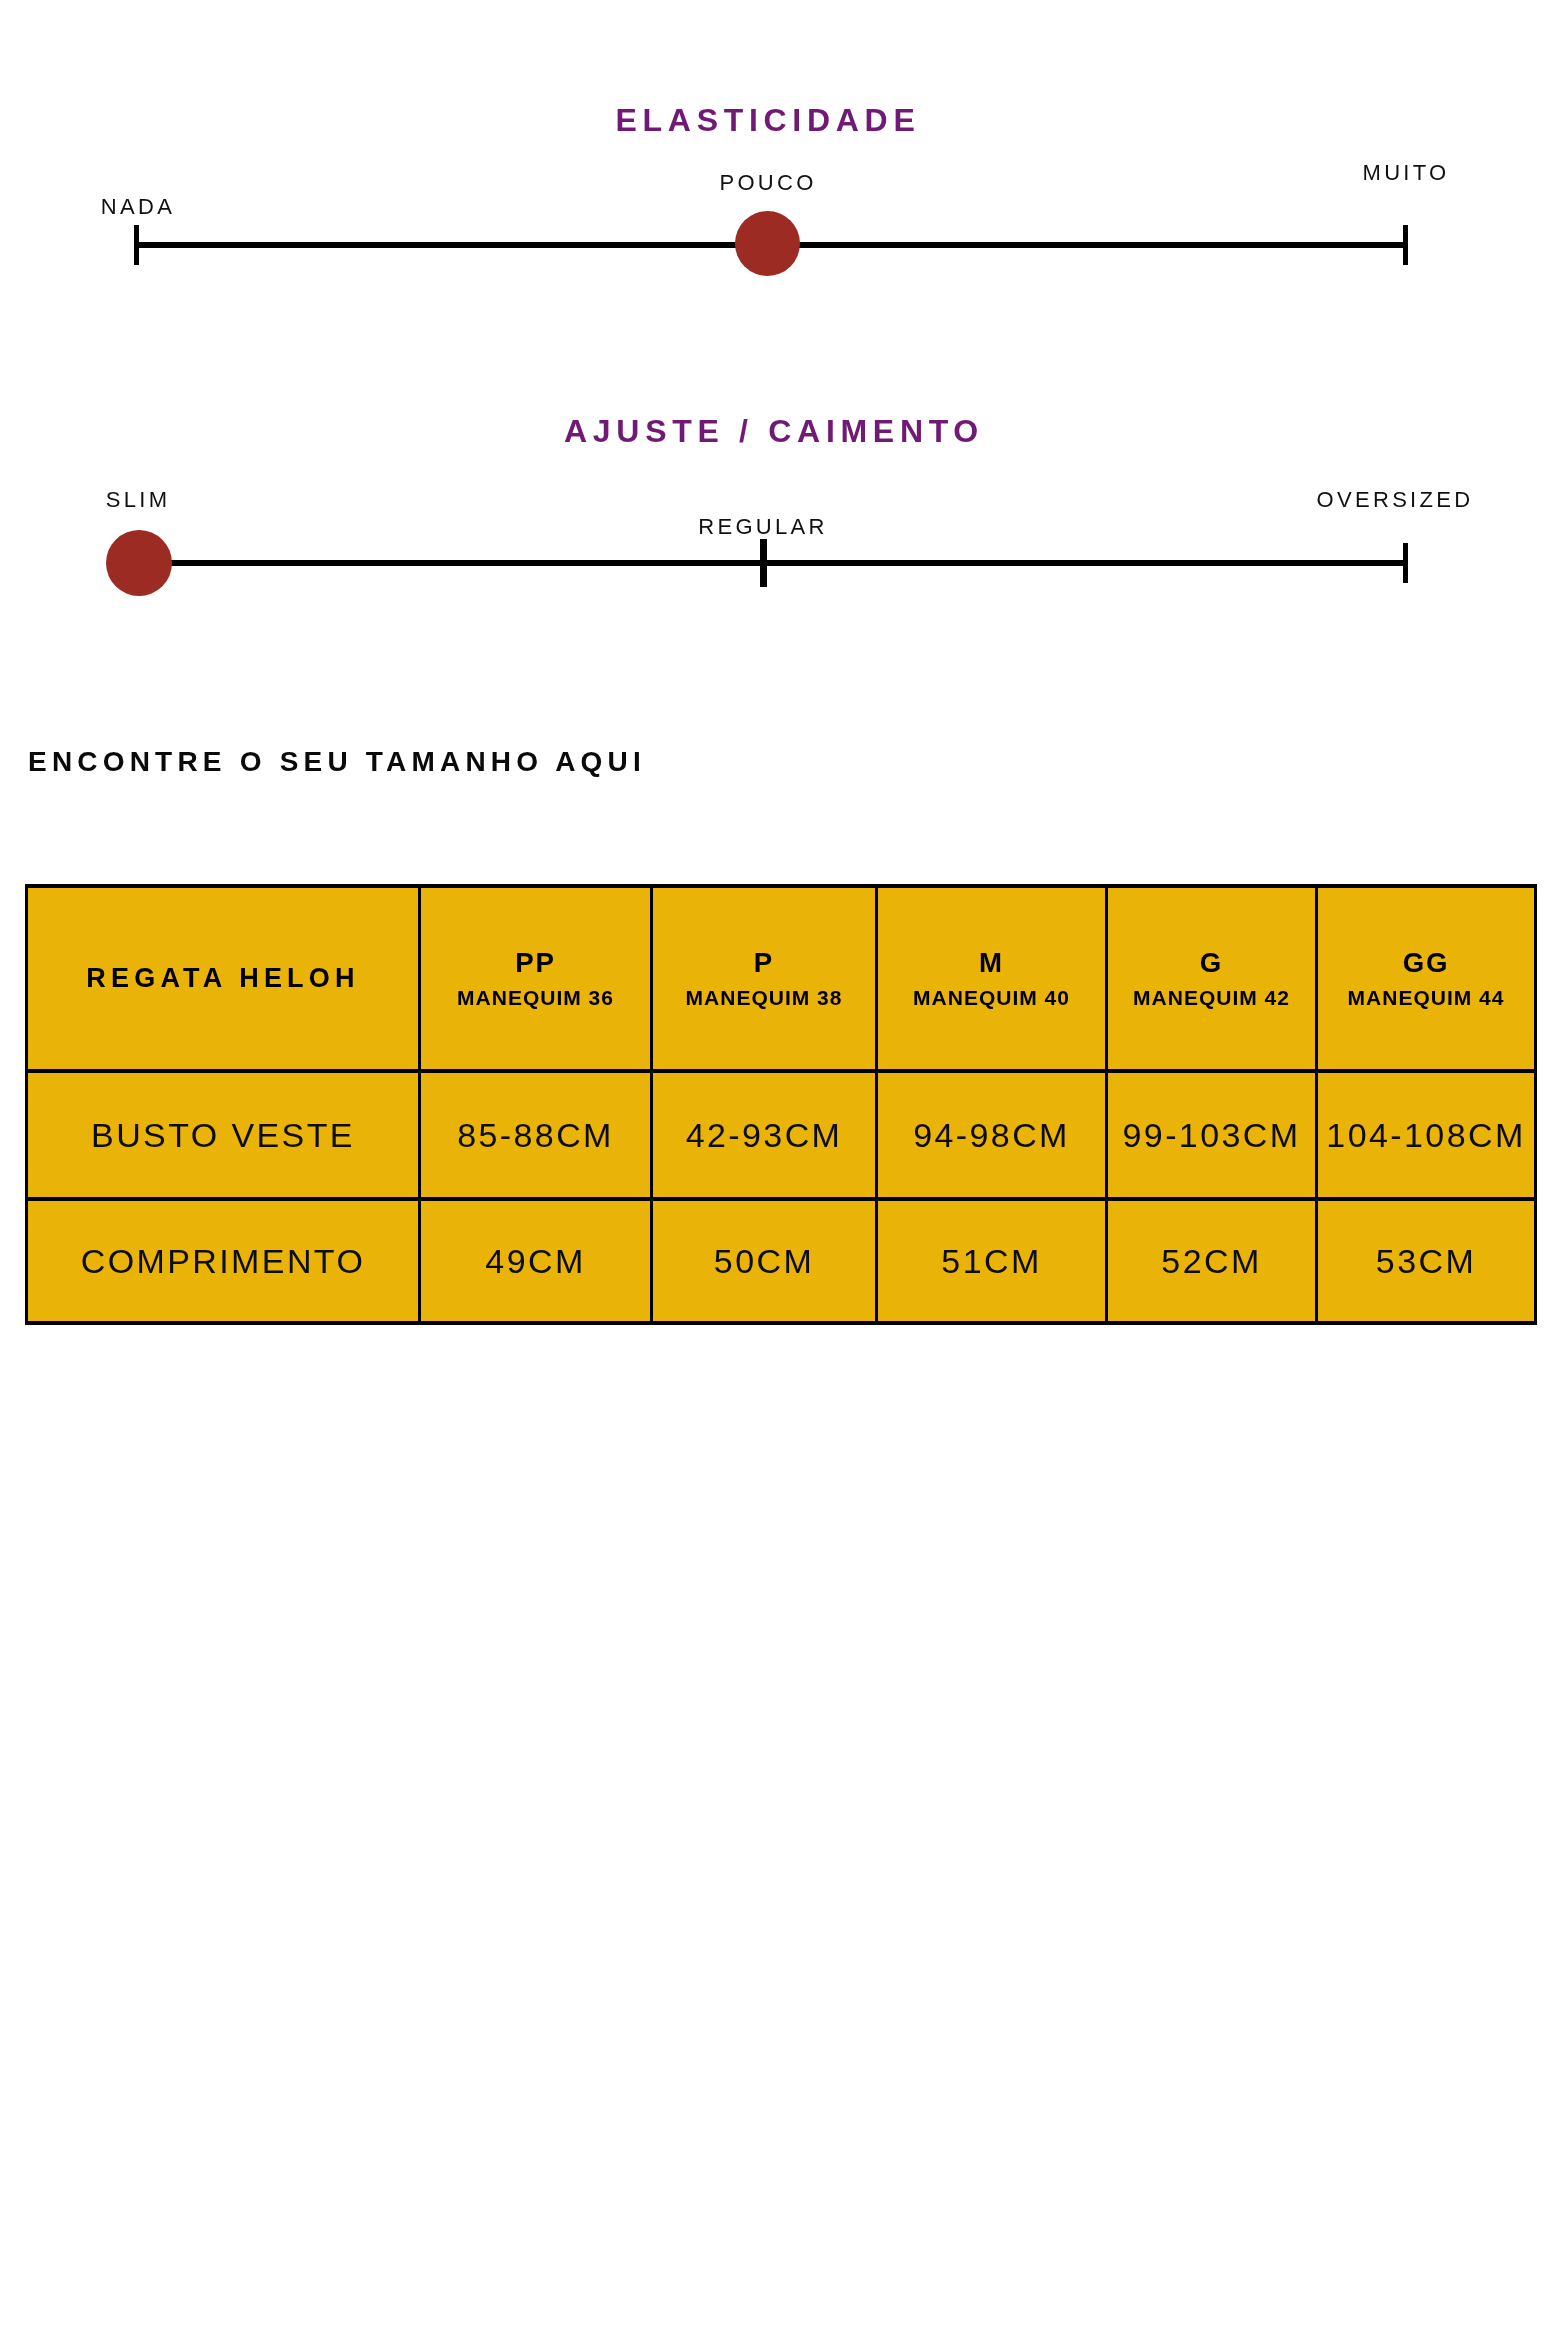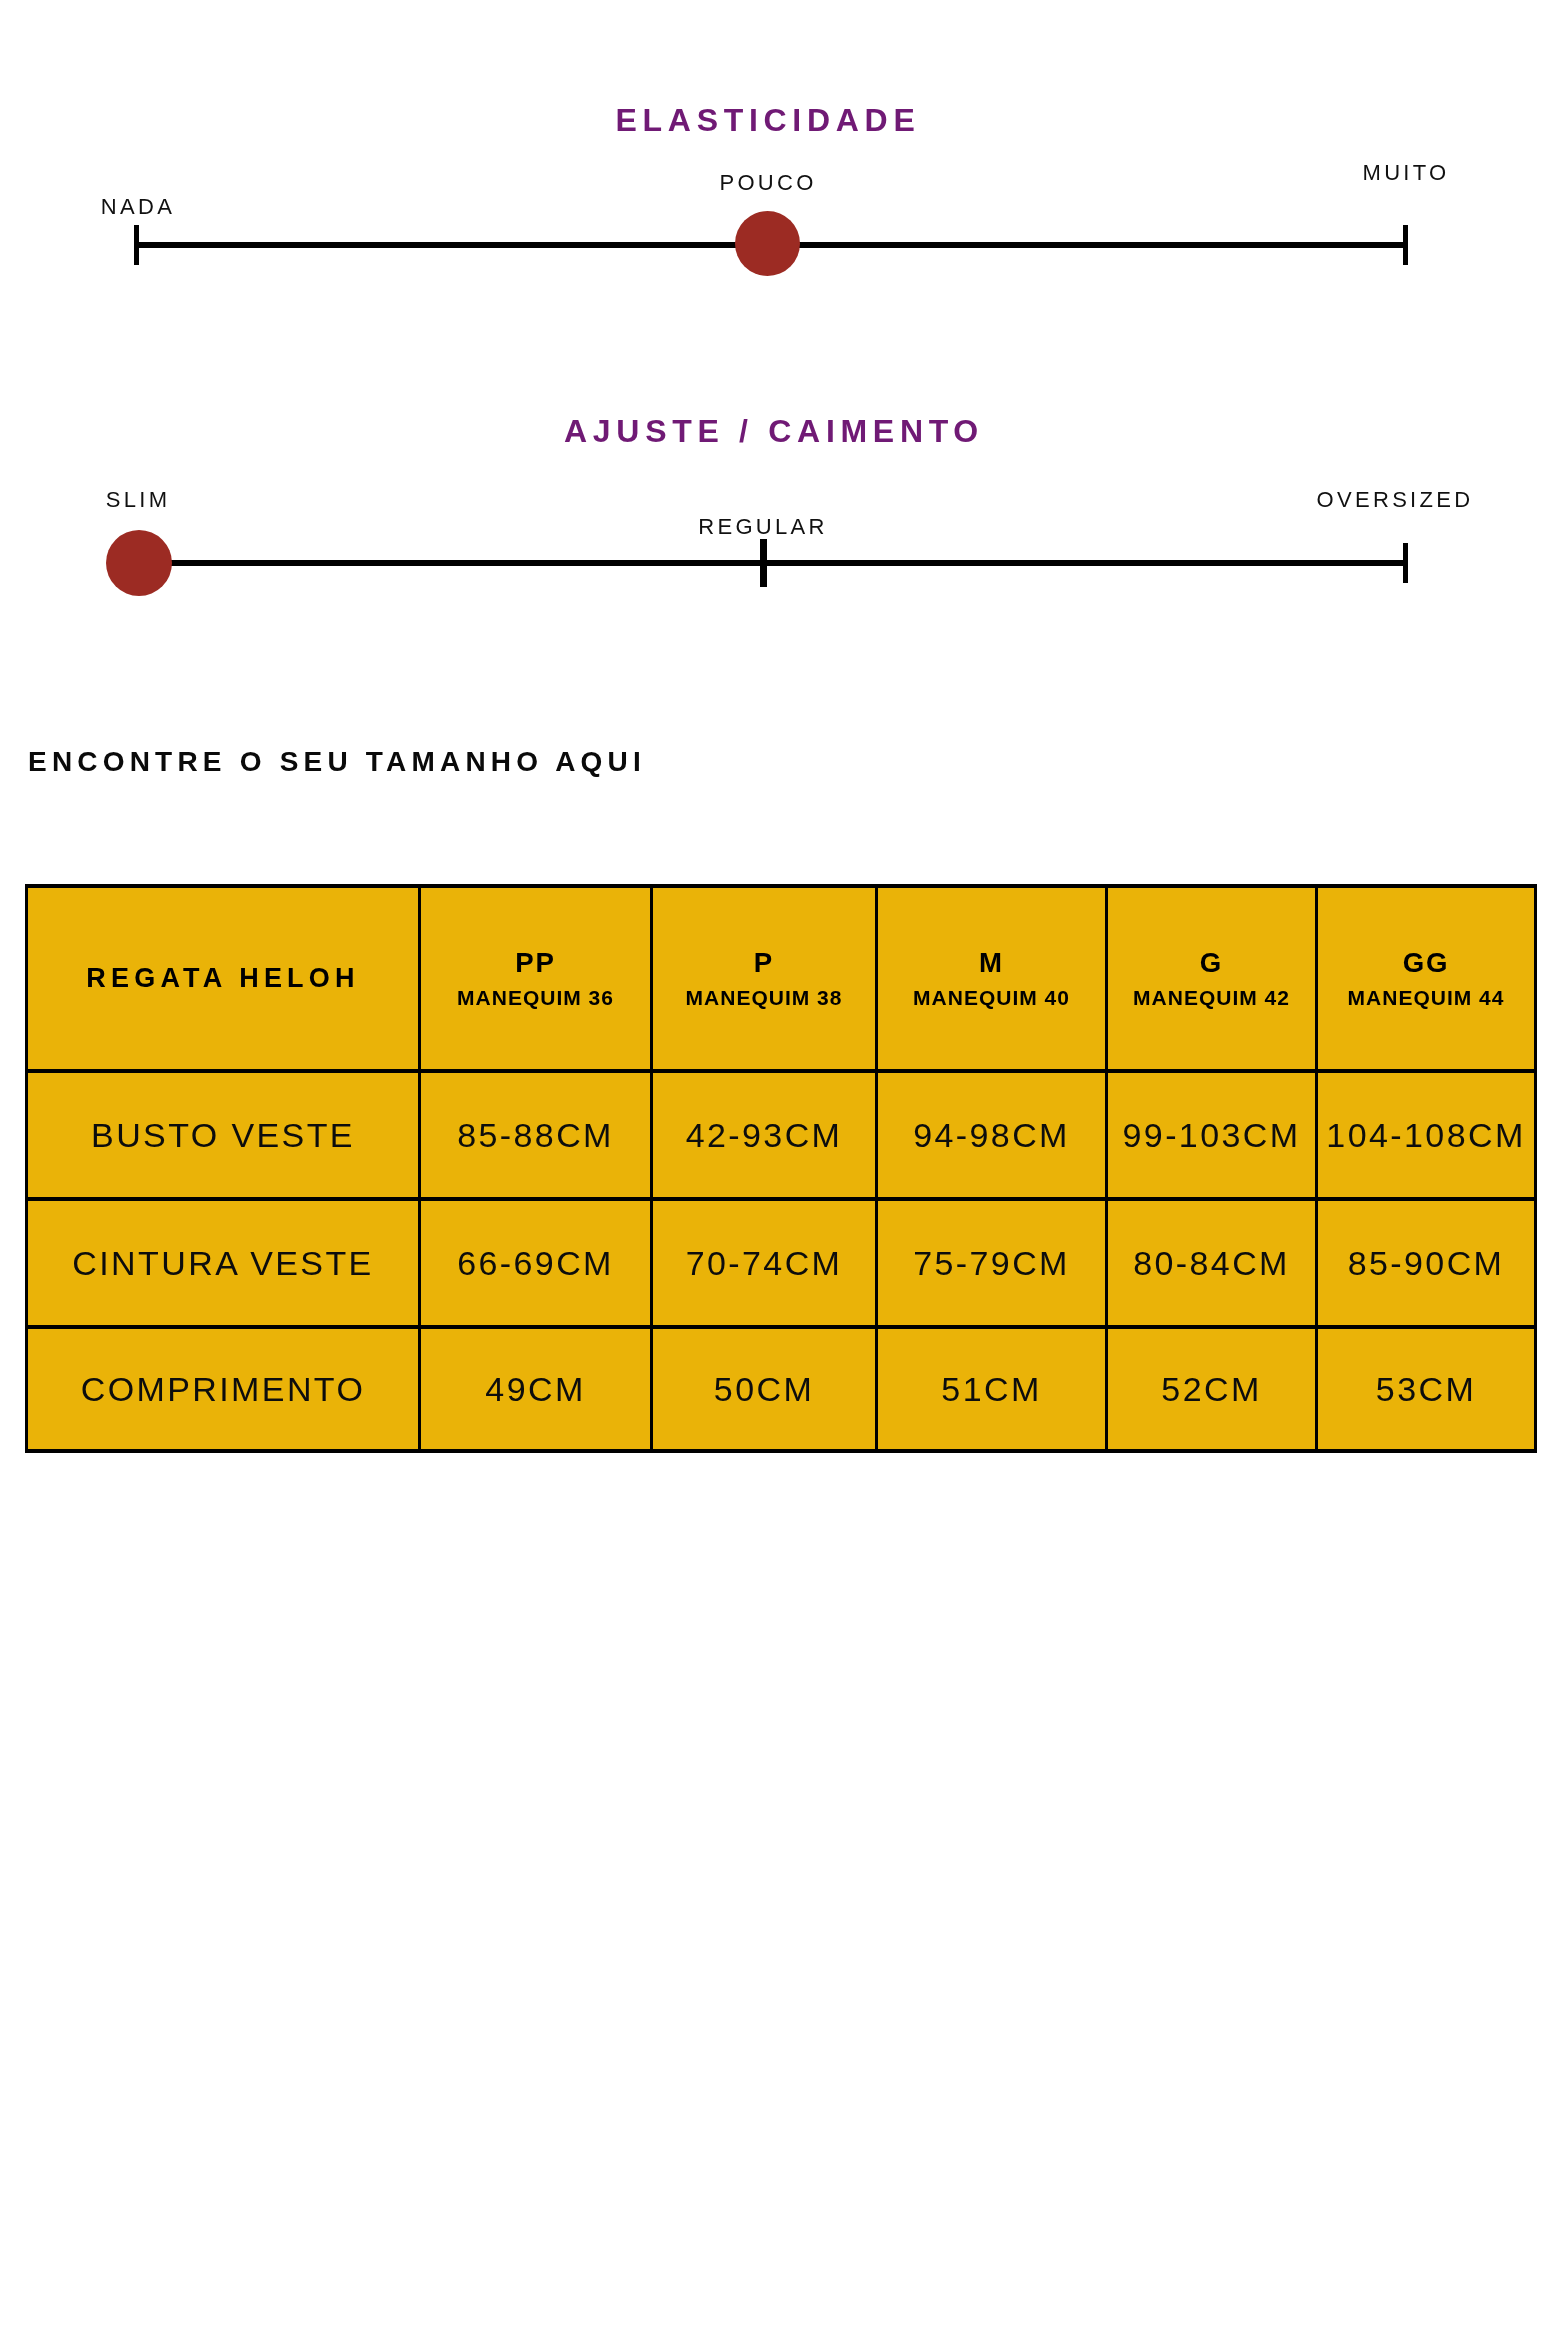--- a/index.html
+++ b/index.html
@@ -145,28 +145,20 @@
         </th>
       </tr>
       <tr style="height:128px;">
         <td><span class="cell-text">BUSTO VESTE</span></td>
         <td><span class="cell-text">85-88CM</span></td>
         <td><span class="cell-text">42-93CM</span></td>
         <td><span class="cell-text">94-98CM</span></td>
         <td><span class="cell-text">99-103CM</span></td>
         <td><span class="cell-text">104-108CM</span></td>
       </tr>
-      <tr style="height:128px;">
-        <td><span class="cell-text">CINTURA VESTE</span></td>
-        <td><span class="cell-text">66-69CM</span></td>
-        <td><span class="cell-text">70-74CM</span></td>
-        <td><span class="cell-text">75-79CM</span></td>
-        <td><span class="cell-text">80-84CM</span></td>
-        <td><span class="cell-text">85-90CM</span></td>
-      </tr>
       <tr style="height:124px;">
         <td><span class="cell-text">COMPRIMENTO</span></td>
         <td><span class="cell-text">49CM</span></td>
         <td><span class="cell-text">50CM</span></td>
         <td><span class="cell-text">51CM</span></td>
         <td><span class="cell-text">52CM</span></td>
         <td><span class="cell-text">53CM</span></td>
       </tr>
     </tbody>
   </table>

